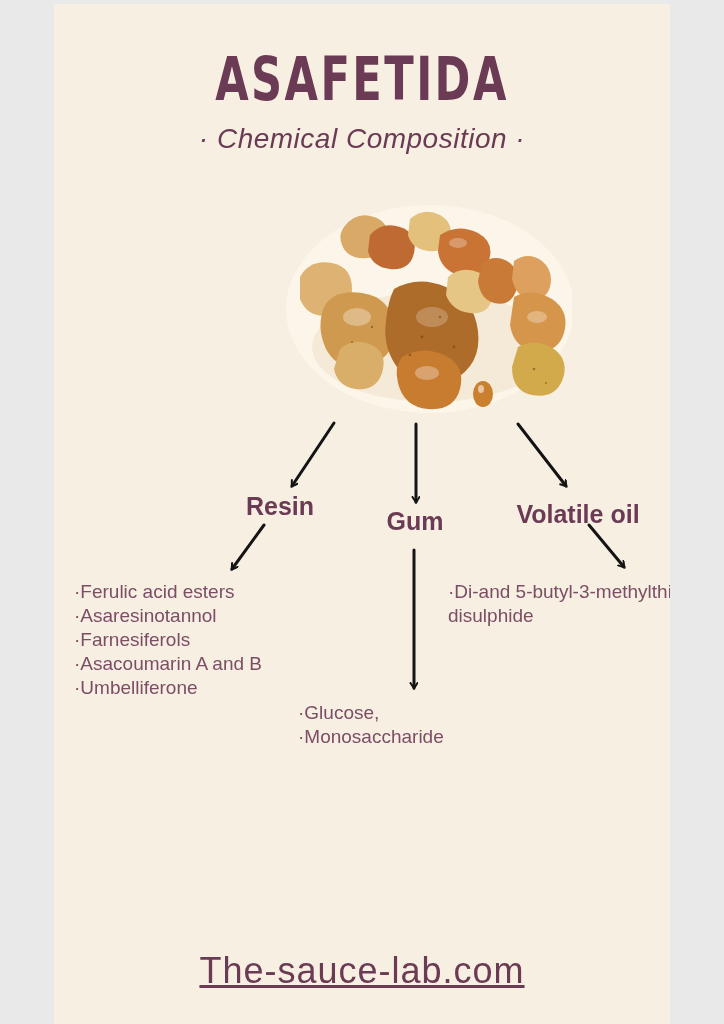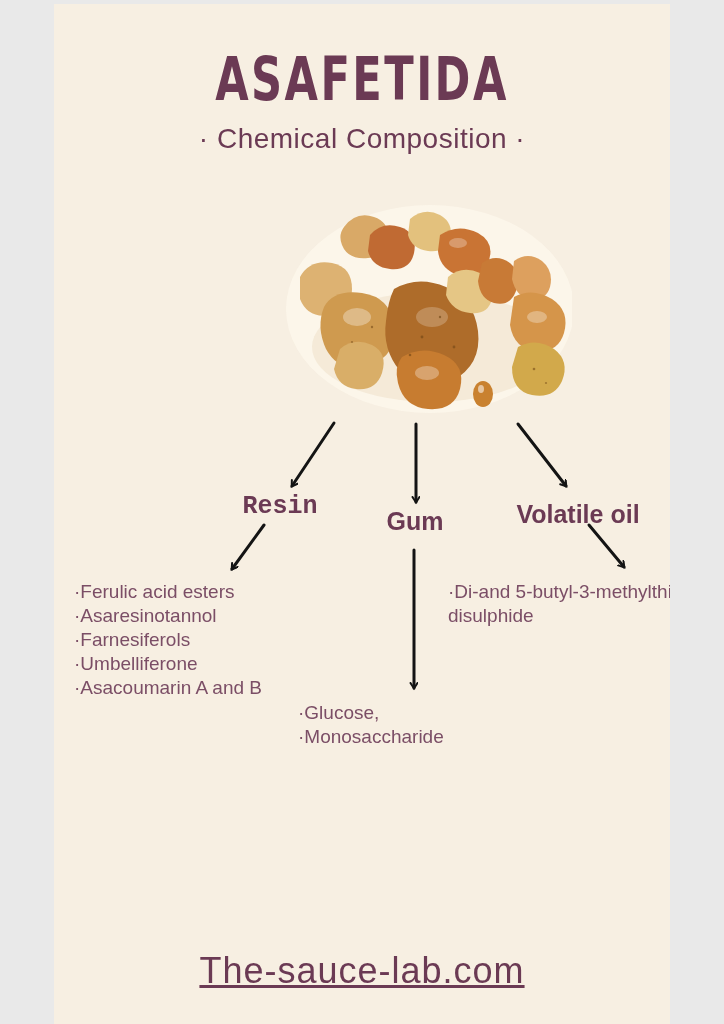--- a/index.html
+++ b/index.html
@@ -18,35 +18,36 @@
     color: var(--title-text, #6b3a54);
     transform: scale(0.80, 1.12);
     transform-origin: 50% 0;
     white-space:nowrap;
   }
   .subtitle {
     position:absolute; top:119px; left:0; width:100%;
     text-align:center; font-size:28px; font-weight:400;
     letter-spacing:0.5px;
     color: var(--title-text, #6b3a54);
+    font-style: italic;
   }
   .photo {
     position:absolute; left:228px; top:193px; width:290px; height:220px;
   }
   .arrows {
     position:absolute; left:0; top:0; width:724px; height:1024px;
     pointer-events:none;
   }
   .branch-label {
     position:absolute; width:170px; text-align:center;
     font-size:25px; font-weight:bold;
     color: var(--heading-text, #6b3a54);
     white-space:nowrap;
   }
-  .label-resin    { left:141px; top:488px;font-family:Liberation Mono, monospace; }
+  .label-resin    { left:141px; top:488px; }
   .label-gum      { left:276px; top:503px; }
   .label-volatile { left:439px; top:496px; }
   .branch-list {
     position:absolute; text-align:left;
     font-size:19px; line-height:24px; font-weight:400;
     color: var(--list-text, #7b4e66);
   }
   .list-resin    { left:20px;  top:576px; width:285px; }
   .list-volatile { left:394px; top:576px; width:326px; }
   .list-gum      { left:244px; top:697px; width:220px; }
@@ -125,22 +126,22 @@
   </svg>
 
   <div class="branch-label label-resin">Resin</div>
   <div class="branch-label label-gum">Gum</div>
   <div class="branch-label label-volatile">Volatile oil</div>
 
   <div class="branch-list list-resin">
     <div>·Ferulic acid esters</div>
     <div>·Asaresinotannol</div>
     <div>·Farnesiferols</div>
+    <div>·Asacoumarin A and B</div>
     <div>·Umbelliferone</div>
-    <div>·Asacoumarin A and B</div>
   </div>
 
   <div class="branch-list list-volatile">
     <div>·Di-and 5-butyl-3-methylthioallyl disulphide</div>
   </div>
 
   <div class="branch-list list-gum">
     <div>·Glucose,</div>
     <div>·Monosaccharide</div>
   </div>

